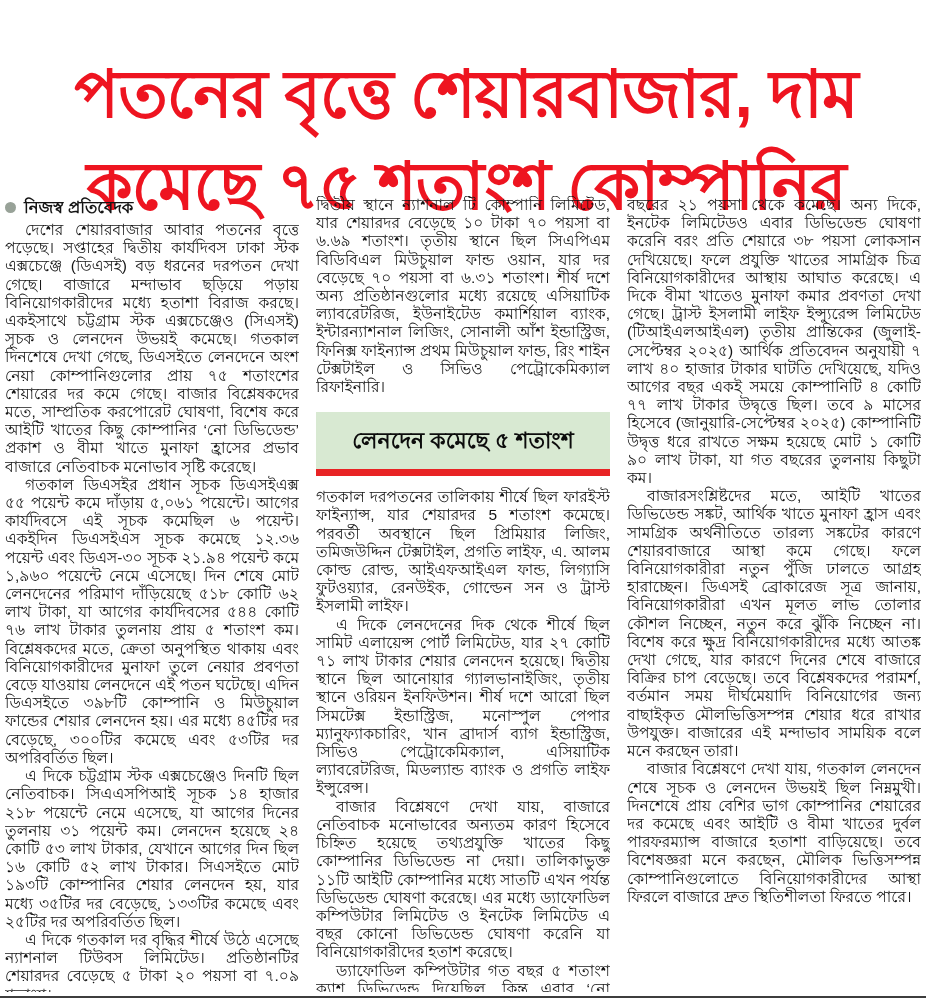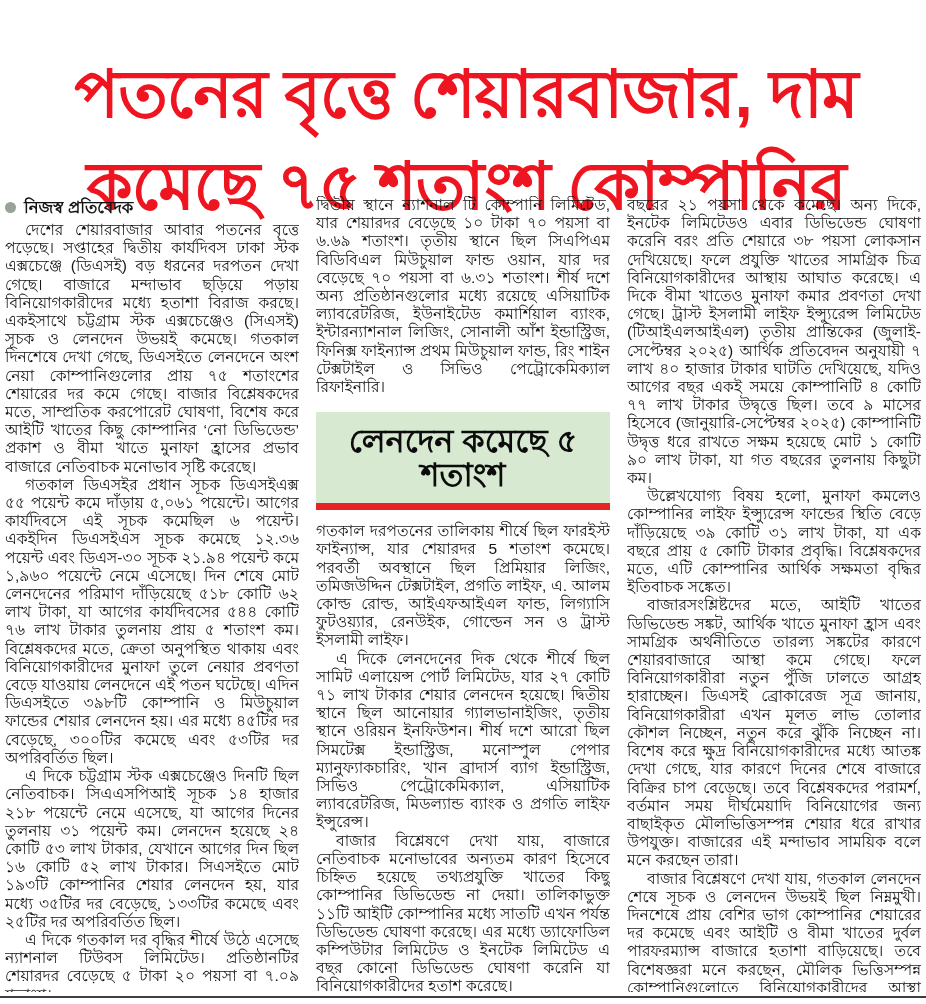--- a/index.html
+++ b/index.html
@@ -70,21 +70,21 @@
     text-align: justify;
     text-indent: 20px;
     color: var(--body-ink);
   }
   .col[data-first-cont="true"] .para:first-child { text-indent: 0; }
   .subhead-wrap { margin: 16px 0 12px 0; }
   .subhead-box {
     background: var(--subhead-bg);
     text-align: center;
     font-weight: 700;
-    font-size: 32px;
+    font-size: 22px;
     line-height: 34px;
     padding: 12px 4px 11px 4px;
     color: #0c0c0c;
   }
   .subhead-bar { height: 7px; background: var(--subhead-bar); }
   .bottom-rule {
     position: absolute;
     left: 0;
     right: 0;
     bottom: 6px;
@@ -126,21 +126,20 @@
           <p class="para">গতকাল দরপতনের তালিকায় শীর্ষে ছিল ফারইস্ট ফাইন্যান্স, যার শেয়ারদর 5 শতাংশ কমেছে। পরবর্তী অবস্থানে ছিল প্রিমিয়ার লিজিং, তমিজউদ্দিন টেক্সটাইল, প্রগতি লাইফ, এ. আলম কোল্ড রোল্ড, আইএফআইএল ফান্ড, লিগ্যাসি ফুটওয়্যার, রেনউইক, গোল্ডেন সন ও ট্রাস্ট ইসলামী লাইফ।</p>
           <p class="para">এ দিকে লেনদেনের দিক থেকে শীর্ষে ছিল সামিট এলায়েন্স পোর্ট লিমিটেড, যার ২৭ কোটি ৭১ লাখ টাকার শেয়ার লেনদেন হয়েছে। দ্বিতীয় স্থানে ছিল আনোয়ার গ্যালভানাইজিং, তৃতীয় স্থানে ওরিয়ন ইনফিউশন। শীর্ষ দশে আরো ছিল সিমটেক্স ইন্ডাস্ট্রিজ, মনোস্পুল পেপার ম্যানুফ্যাকচারিং, খান ব্রাদার্স ব্যাগ ইন্ডাস্ট্রিজ, সিভিও পেট্রোকেমিক্যাল, এসিয়াটিক ল্যাবরেটরিজ, মিডল্যান্ড ব্যাংক ও প্রগতি লাইফ ইন্সুরেন্স।</p>
           <p class="para">বাজার বিশ্লেষণে দেখা যায়, বাজারে নেতিবাচক মনোভাবের অন্যতম কারণ হিসেবে চিহ্নিত হয়েছে তথ্যপ্রযুক্তি খাতের কিছু কোম্পানির ডিভিডেন্ড না দেয়া। তালিকাভুক্ত ১১টি আইটি কোম্পানির মধ্যে সাতটি এখন পর্যন্ত ডিভিডেন্ড ঘোষণা করেছে। এর মধ্যে ড্যাফোডিল কম্পিউটার লিমিটেড ও ইনটেক লিমিটেড এ বছর কোনো ডিভিডেন্ড ঘোষণা করেনি যা বিনিয়োগকারীদের হতাশ করেছে।</p>
           <p class="para">ড্যাফোডিল কম্পিউটার গত বছর ৫ শতাংশ ক্যাশ ডিভিডেন্ড দিয়েছিল, কিন্তু এবার ‘নো ডিভিডেন্ড’ ঘোষণা করেছে। কোম্পানির শেয়ারপ্রতি আয় (ইপিএস) দাঁড়িয়েছে মাত্র ১৬ পয়সা, যা আগের</p>
         </div>
     </div>
 
     <div class="col" data-first-cont="true">
       <div>
           <p class="para">বছরের ২১ পয়সা থেকে কমেছে। অন্য দিকে, ইনটেক লিমিটেডও এবার ডিভিডেন্ড ঘোষণা করেনি বরং প্রতি শেয়ারে ৩৮ পয়সা লোকসান দেখিয়েছে। ফলে প্রযুক্তি খাতের সামগ্রিক চিত্র বিনিয়োগকারীদের আস্থায় আঘাত করেছে। এ দিকে বীমা খাতেও মুনাফা কমার প্রবণতা দেখা গেছে। ট্রাস্ট ইসলামী লাইফ ইন্স্যুরেন্স লিমিটেড (টিআইএলআইএল) তৃতীয় প্রান্তিকের (জুলাই-সেপ্টেম্বর ২০২৫) আর্থিক প্রতিবেদন অনুযায়ী ৭ লাখ ৪০ হাজার টাকার ঘাটতি দেখিয়েছে, যদিও আগের বছর একই সময়ে কোম্পানিটি ৪ কোটি ৭৭ লাখ টাকার উদ্বৃত্তে ছিল। তবে ৯ মাসের হিসেবে (জানুয়ারি-সেপ্টেম্বর ২০২৫) কোম্পানিটি উদ্বৃত্ত ধরে রাখতে সক্ষম হয়েছে মোট ১ কোটি ৯০ লাখ টাকা, যা গত বছরের তুলনায় কিছুটা কম।</p>
-          <p class="para">উল্লেখযোগ্য বিষয় হলো, মুনাফা কমলেও কোম্পানির লাইফ ইন্স্যুরেন্স ফান্ডের স্থিতি বেড়ে দাঁড়িয়েছে ৩৯ কোটি ৩১ লাখ টাকা, যা এক বছরে প্রায় ৫ কোটি টাকার প্রবৃদ্ধি। বিশ্লেষকদের মতে, এটি কোম্পানির আর্থিক সক্ষমতা বৃদ্ধির ইতিবাচক সঙ্কেত।</p>
           <p class="para">বাজারসংশ্লিষ্টদের মতে, আইটি খাতের ডিভিডেন্ড সঙ্কট, আর্থিক খাতে মুনাফা হ্রাস এবং সামগ্রিক অর্থনীতিতে তারল্য সঙ্কটের কারণে শেয়ারবাজারে আস্থা কমে গেছে। ফলে বিনিয়োগকারীরা নতুন পুঁজি ঢালতে আগ্রহ হারাচ্ছেন। ডিএসই ব্রোকারেজ সূত্র জানায়, বিনিয়োগকারীরা এখন মূলত লাভ তোলার কৌশল নিচ্ছেন, নতুন করে ঝুঁকি নিচ্ছেন না। বিশেষ করে ক্ষুদ্র বিনিয়োগকারীদের মধ্যে আতঙ্ক দেখা গেছে, যার কারণে দিনের শেষে বাজারে বিক্রির চাপ বেড়েছে। তবে বিশ্লেষকদের পরামর্শ, বর্তমান সময় দীর্ঘমেয়াদি বিনিয়োগের জন্য বাছাইকৃত মৌলভিত্তিসম্পন্ন শেয়ার ধরে রাখার উপযুক্ত। বাজারের এই মন্দাভাব সাময়িক বলে মনে করছেন তারা।</p>
           <p class="para">বাজার বিশ্লেষণে দেখা যায়, গতকাল লেনদেন শেষে সূচক ও লেনদেন উভয়ই ছিল নিম্নমুখী। দিনশেষে প্রায় বেশির ভাগ কোম্পানির শেয়ারের দর কমেছে এবং আইটি ও বীমা খাতের দুর্বল পারফরম্যান্স বাজারে হতাশা বাড়িয়েছে। তবে বিশেষজ্ঞরা মনে করছেন, মৌলিক ভিত্তিসম্পন্ন কোম্পানিগুলোতে বিনিয়োগকারীদের আস্থা ফিরলে বাজারে দ্রুত স্থিতিশীলতা ফিরতে পারে।</p>
         </div>
     </div>
 
   </div>
 
   <div class="bottom-rule"></div>
 
 </div>

